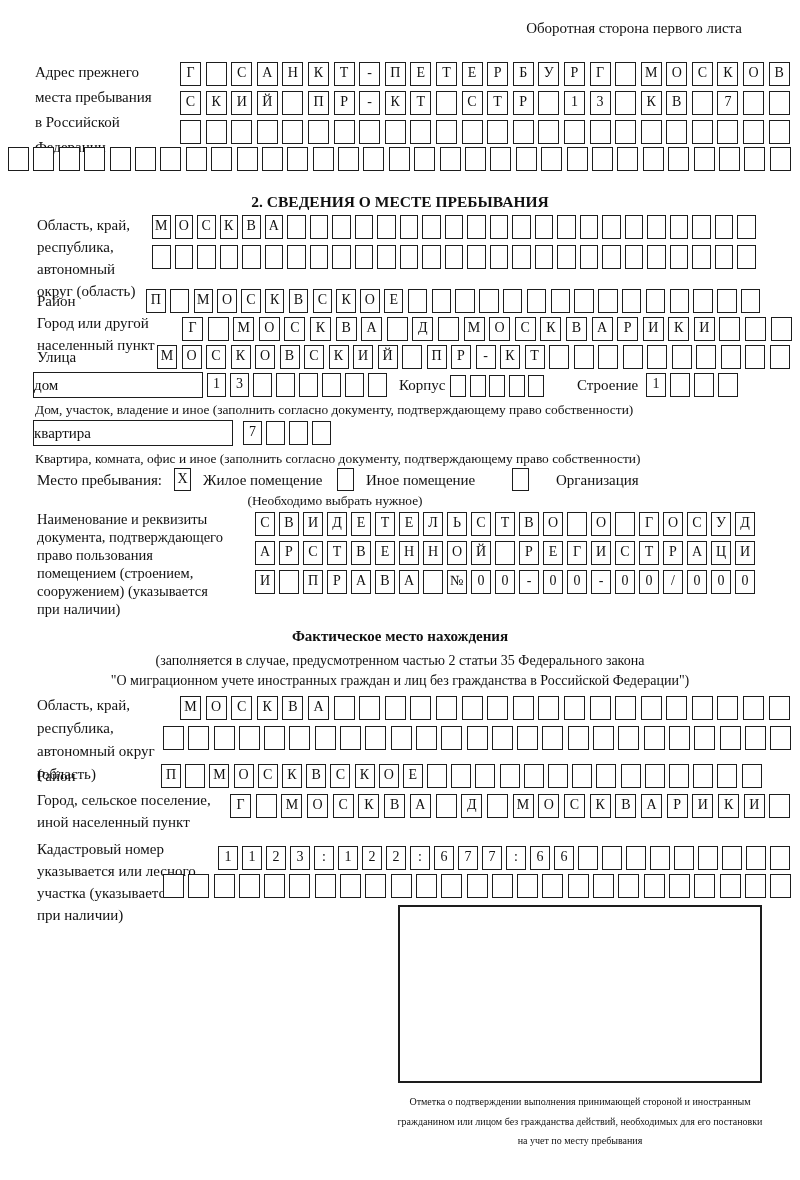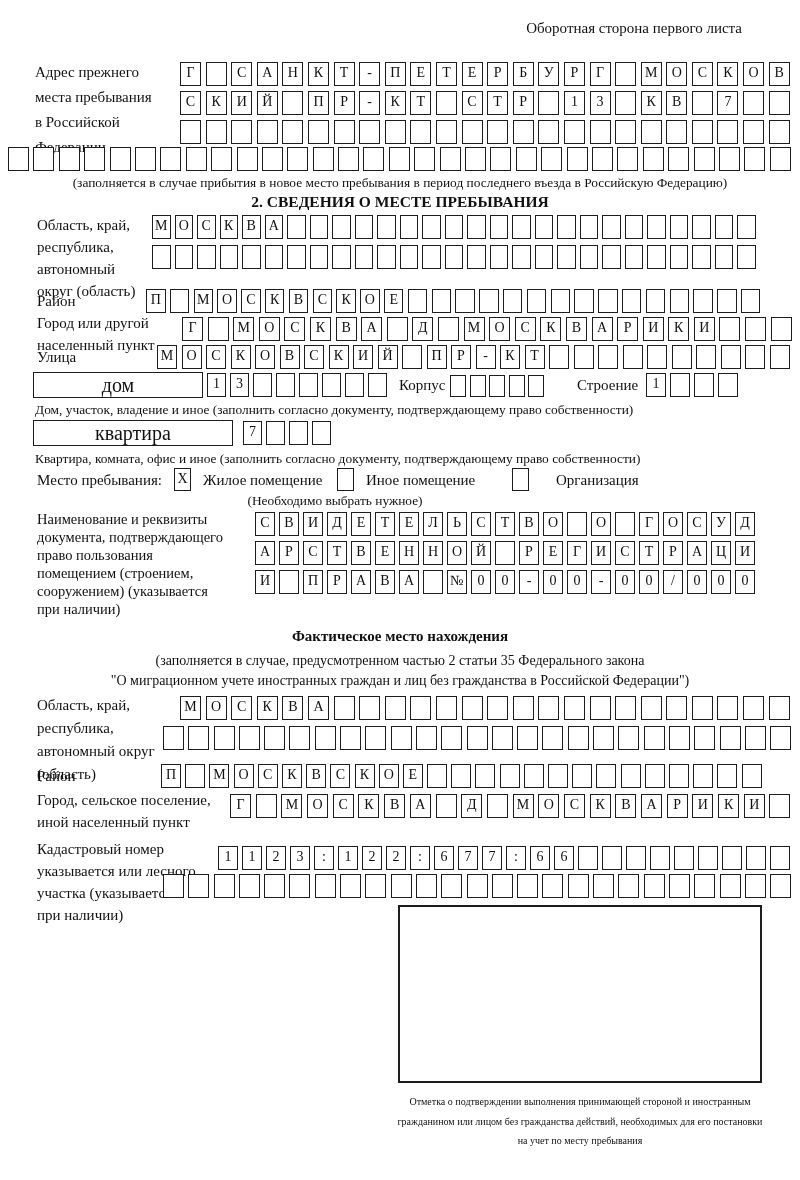--- a/index.html
+++ b/index.html
@@ -8,21 +8,21 @@
   .abs{position:absolute;}
   .lbl{font-size:15px;line-height:21px;}
   .note{font-size:13.4px;}
   .center{text-align:center;}
   .title{font-size:15.5px;font-weight:bold;}
   .cells{display:flex;gap:var(--g,4px);}
   .cell{box-sizing:border-box;width:var(--cw,21px);height:var(--ch,24px);
         border:1.8px solid #1d1d1d;background:#fff;text-align:center;
         font-size:14px;line-height:calc(var(--ch,24px) - 4px);overflow:hidden;}
   .wide{box-sizing:border-box;border:1.8px solid #1d1d1d;display:flex;
-        align-items:center;justify-content:center;font-size:20px;}
+        align-items:center;font-size:15px;}
   .stamp{box-sizing:border-box;border:2px solid #1d1d1d;background:#fff;}
   .lblline{white-space:nowrap;}
 </style>
 </head>
 <body>
 
 <div class="page">
 
   <div class="abs lbl" style="top:18px;right:58px;font-size:15px">Оборотная сторона первого листа</div>
 
@@ -136,21 +136,20 @@
       <span class="cell"></span>
       <span class="cell"></span>
       <span class="cell"></span>
       <span class="cell"></span>
       <span class="cell"></span>
       <span class="cell"></span>
       <span class="cell"></span>
       <span class="cell"></span>
       <span class="cell"></span>
     </div>
-  <div class="abs note center" style="left:0;top:175px;width:800px">(заполняется в случае прибытия в новое место пребывания в период последнего въезда в Российскую Федерацию)</div>
 
   <div class="abs title center" style="left:0;top:193px;width:800px">2. СВЕДЕНИЯ О МЕСТЕ ПРЕБЫВАНИЯ</div>
 
   <div class="abs lbl" style="left:37px;top:214px;line-height:22px">
     <div class="lblline">Область, край,</div>
     <div class="lblline">республика,</div>
     <div class="lblline">автономный</div>
     <div class="lblline">округ (область)</div>
   </div>
   <div class="abs cells" style="left:152px;top:215px;--cw:18.5px;--g:4px">

